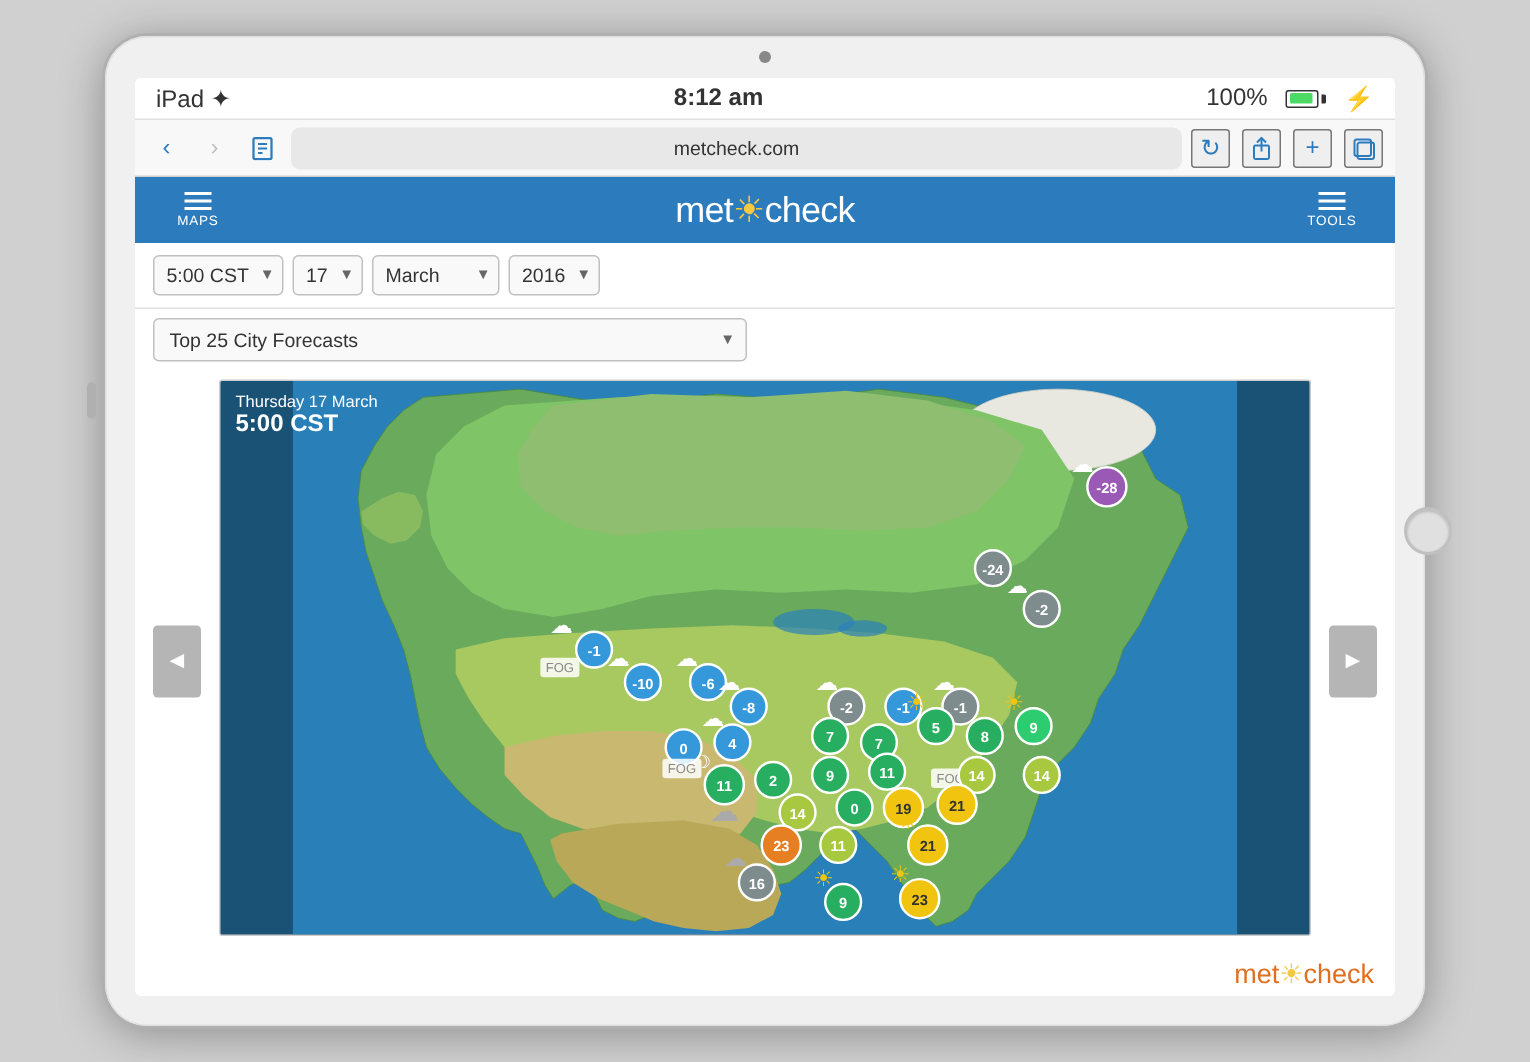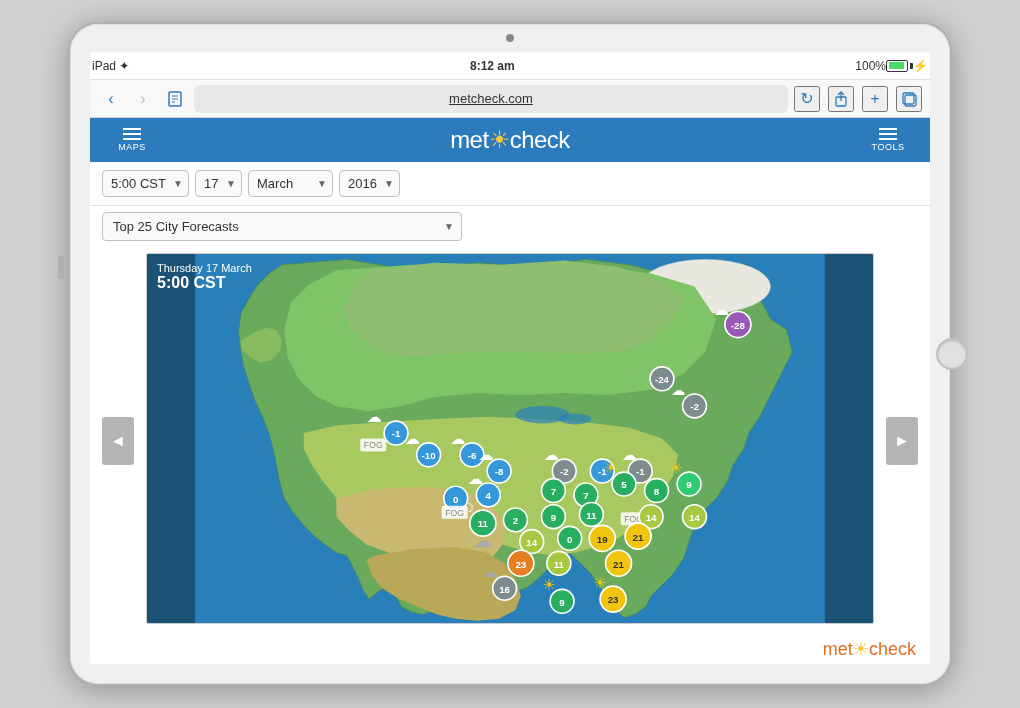--- a/index.html
+++ b/index.html
@@ -73,28 +73,28 @@
       flex-direction: column;
     }
 
     
     .status-bar {
       height: 28px;
       background: #fff;
       display: flex;
       align-items: center;
       justify-content: space-between;
-      padding: 0 2px;
-      font-size: 12px;
+      padding: 0 14px;
+      font-size: 16px;
       color: #333;
       border-bottom: 1px solid #e0e0e0;
     }
     .status-left { display: flex; align-items: center; gap: 4px; }
     .status-center { font-weight: 600; }
-    .status-right { display: flex; align-items: center; gap: 0; }
+    .status-right { display: flex; align-items: center; gap: 12px; }
     .battery-icon {
       display: inline-flex;
       align-items: center;
       gap: 1px;
     }
     .battery-body {
       width: 22px;
       height: 12px;
       border: 1.5px solid #333;
       border-radius: 2px;
@@ -153,21 +153,20 @@
       flex: 1;
       height: 28px;
       background: #e8e8e8;
       border-radius: 6px;
       display: flex;
       align-items: center;
       justify-content: center;
       font-size: 13px;
       color: #333;
       gap: 6px;
-      text-decoration: underline;
     }
     .browser-action-btns {
       display: flex;
       align-items: center;
       gap: 8px;
     }
     .browser-action-btn {
       width: 26px;
       height: 26px;
       display: flex;
@@ -279,21 +278,21 @@
 
     
     .forecast-row {
       padding: 6px 12px;
       background: #fff;
     }
     .forecast-select-wrapper {
       position: relative;
       display: inline-flex;
       align-items: center;
-      width: 360px;
+      width: 396px;
     }
     .forecast-select-wrapper select {
       appearance: none;
       -webkit-appearance: none;
       width: 100%;
       border: 1px solid #c0c0c0;
       border-radius: 4px;
       background: #f9f9f9;
       padding: 6px 24px 6px 10px;
       font-size: 13px;

